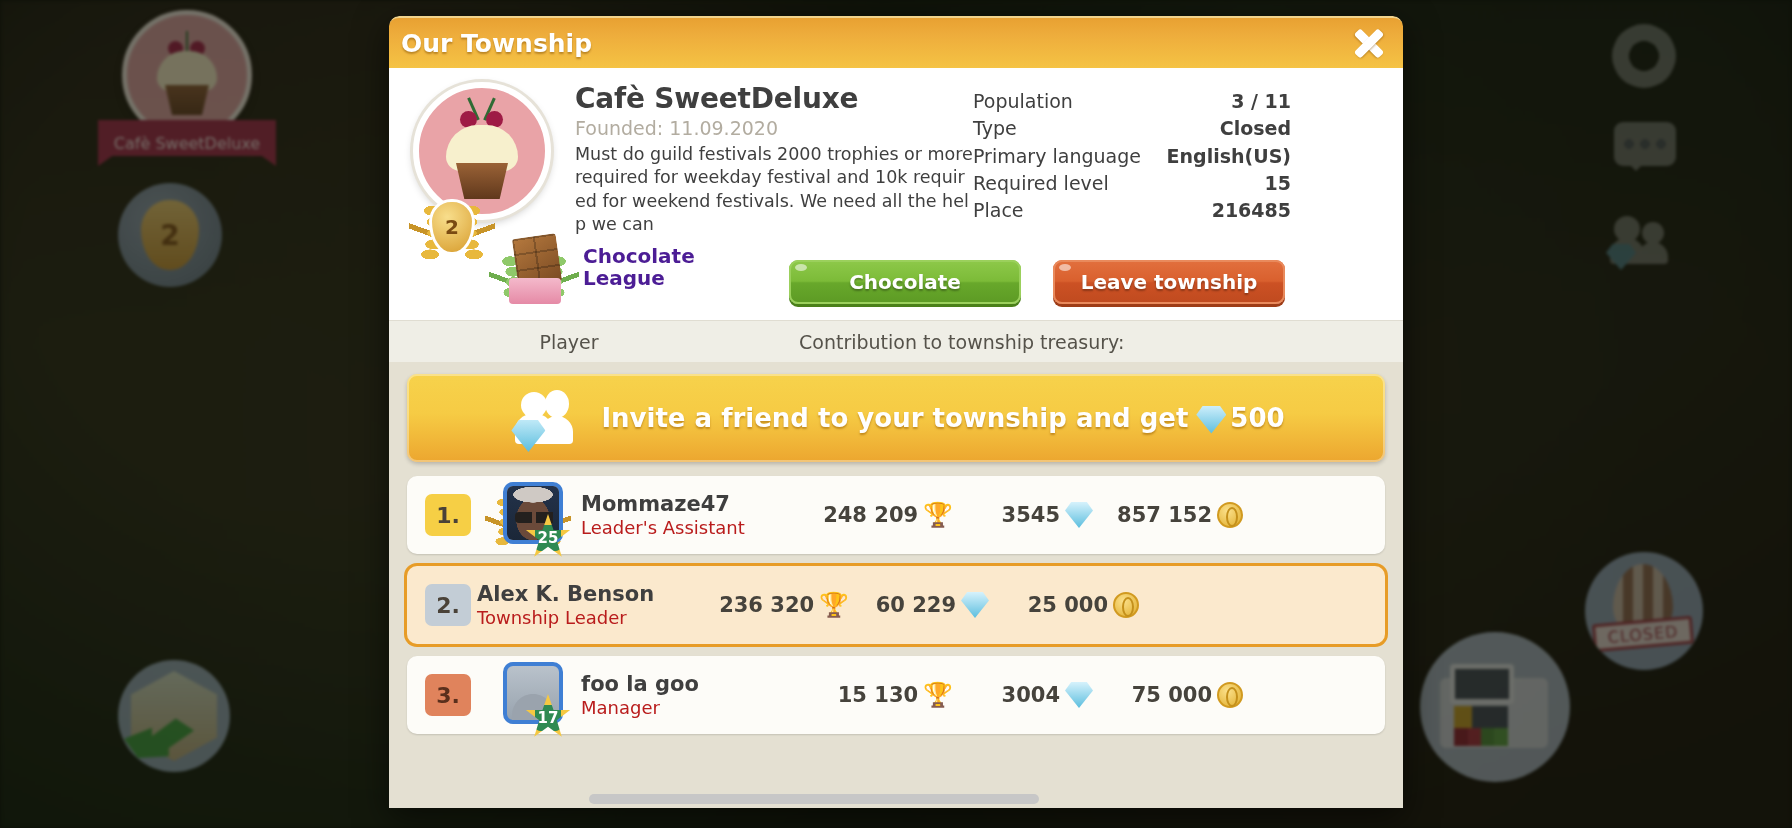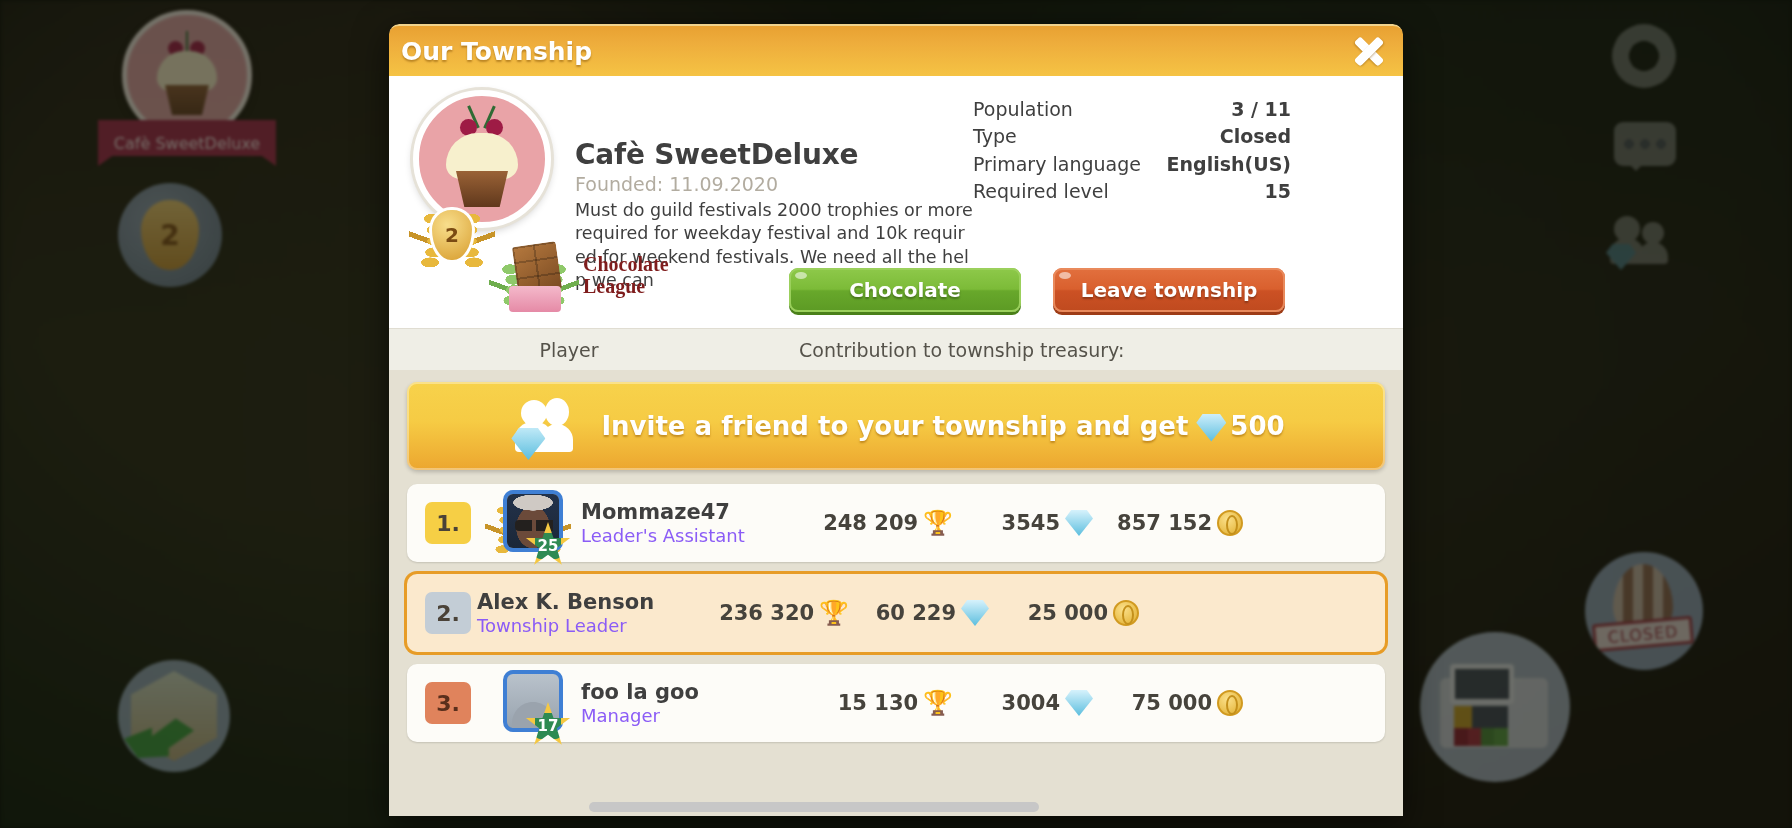--- a/index.html
+++ b/index.html
@@ -149,21 +149,21 @@
                 radial-gradient(circle 5px at 37px 5px,#5c6570 98%,transparent);}
   .friends { position:relative;width:66px;height:48px; }
   .f-head{position:absolute;border-radius:50%;background:#8e918a;}
   .f-body{position:absolute;background:#8e918a;border-radius:16px 16px 4px 4px;}
   .mini-gem{position:absolute;left:-4px;bottom:-6px;width:30px;height:26px;background:#5e9fb0;
     clip-path: polygon(22% 0,78% 0,100% 34%,50% 100%,0 34%);}
 
   
   #modal {
     position: absolute;
-    left: 389px; top: 24px;
+    left: 389px; top: 16px;
     width: 1014px; height: 792px;
     display: flex; flex-direction: column;
     border-radius: 10px 10px 0 0;
     overflow: hidden;
     box-shadow: 0 10px 34px rgba(0,0,0,.55);
   }
 
   #modal-header {
     height: 52px; flex: 0 0 52px;
     background: linear-gradient(180deg,#e8a132 0%, #eead3c 35%, #f5c344 100%);
@@ -258,24 +258,24 @@
   .leaf-l,.leaf-r{
     position:absolute;bottom:2px;width:32px;height:52px;
     background:
       radial-gradient(ellipse 8px 5px at 66% 14%,#8fc96a 97%,transparent),
       radial-gradient(ellipse 8px 5px at 76% 34%,#8fc96a 97%,transparent),
       radial-gradient(ellipse 8px 5px at 78% 54%,#8fc96a 97%,transparent),
       radial-gradient(ellipse 8px 5px at 70% 74%,#8fc96a 97%,transparent),
       linear-gradient(200deg,transparent 46%,#6fae4e 46% 54%,transparent 54%);
   }
   .leaf-l{left:-2px;} .leaf-r{right:-2px;transform:scaleX(-1);}
-  .league-name { font-size:20px; color:#7f1d1d; font-weight:bold; line-height:1.12; width: 120px; font-family: Liberation Serif, serif;}
+  .league-name { font-size:20px; color:#4c1d95; font-weight:bold; line-height:1.12; width: 120px;}
 
   #desc-col { flex: 1 1 auto; padding-left: 2px; max-width: 400px; }
-  #township-name { font-size: 28px; color:#3f3f3f; font-weight:bold; letter-spacing:-.2px;margin-top:48px;}
+  #township-name { font-size: 28px; color:#3f3f3f; font-weight:bold; letter-spacing:-.2px;}
   #founded { font-size: 19px; color:#b2aca0; margin-top: 2px;}
   #description {
     font-size: 17.5px; color:#3f3f3f; line-height: 1.33; margin-top: 4px;
     word-break: break-all;
   }
 
   #stats-col { flex:0 0 318px; padding-top: 6px; }
   .stat-row { display:flex; justify-content:space-between; font-size: 19px; color:#3f3f3f; line-height: 1.44; }
   .stat-val { font-weight: bold; }
 
@@ -403,21 +403,21 @@
     filter: drop-shadow(0 1px 1px rgba(0,0,0,.25));
   }
   .level-star-inner {
     width:26px;height:26px;background:#2f8a52;border-radius:5px;
     display:flex;align-items:center;justify-content:center;
     color:#fff;font-size:15px;font-weight:bold;
     margin-top: 2px;
   }
   .name-col { width: 232px; margin-left: 6px; }
   .p-name { font-size:21px;color:#3f3f3f;font-weight:bold;line-height:1.18;}
-  .p-role { font-size:18px;color:#8b5cf6;line-height:1.18;}
+  .p-role { font-size:18px;color:#b91c1c;line-height:1.18;}
 
   .stat-cell { display:flex;align-items:center;gap:5px;justify-content:flex-end; }
   .stat-num { font-size:21px;color:#46433c;font-weight:bold; }
   .trophy-ico{display:inline-block;font-size:24px;line-height:1;}
   .gem-ico{display:inline-block;width:28px;height:26px;
     background:linear-gradient(#d6f2fc,#5cbede);
     clip-path:polygon(22% 0,78% 0,100% 33%,50% 100%,0 33%);}
   .coin-ico{display:inline-block;width:26px;height:26px;border-radius:50%;
     background:radial-gradient(circle at 38% 32%,#fbe08a,#e0ad2c);
     border:2px solid #d19a20; position:relative;}
@@ -558,20 +558,24 @@
         <span>Type</span>
         <span class="stat-val">Closed</span>
       </div>
       <div class="stat-row">
         <span>Primary language</span>
         <span class="stat-val">English(US)</span>
       </div>
       <div class="stat-row">
         <span>Required level</span>
         <span class="stat-val">15</span>
+      </div>
+      <div class="stat-row">
+        <span>Place</span>
+        <span class="stat-val">216485</span>
       </div>
     </div>
 
     <div id="buttons-row">
       <button class="game-btn" id="settings-btn">Chocolate</button>
       <button class="game-btn" id="leave-btn">Leave township</button>
     </div>
   </div>
 
   <div id="col-headers">

